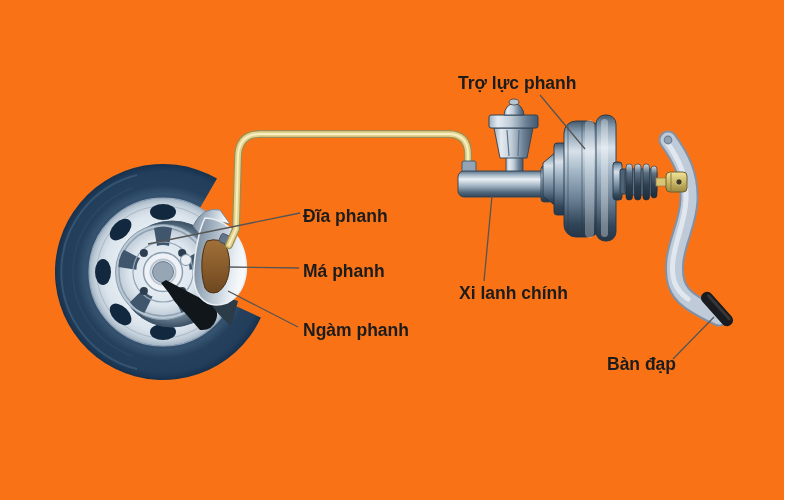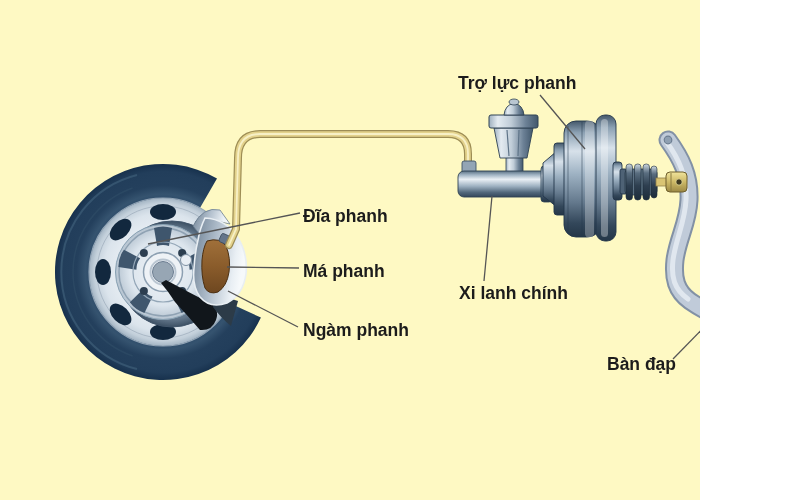--- a/index.html
+++ b/index.html
@@ -1,16 +1,16 @@
 <!DOCTYPE html>
 <html><head>
 <meta charset="utf-8">
 <style>
   html,body{margin:0;padding:0;background:#fff;}
-  .stage{position:relative;width:700px;height:500px;background:#fef9c3;overflow:hidden;
+  .stage{position:relative;width:784px;height:500px;background:#f97316;overflow:hidden;
          font-family:"Liberation Sans", sans-serif;}
   svg{display:block;}
   .lbl{font-family:"Liberation Sans", sans-serif;font-weight:bold;font-size:17.5px;fill:#1c1c1c;}
   .leader{stroke:#555555;stroke-width:1.3;fill:none;}
 </style>
 </head>
 <body>
 
 <div class="stage">
 <svg width="800" height="500" viewBox="0 0 800 500">

